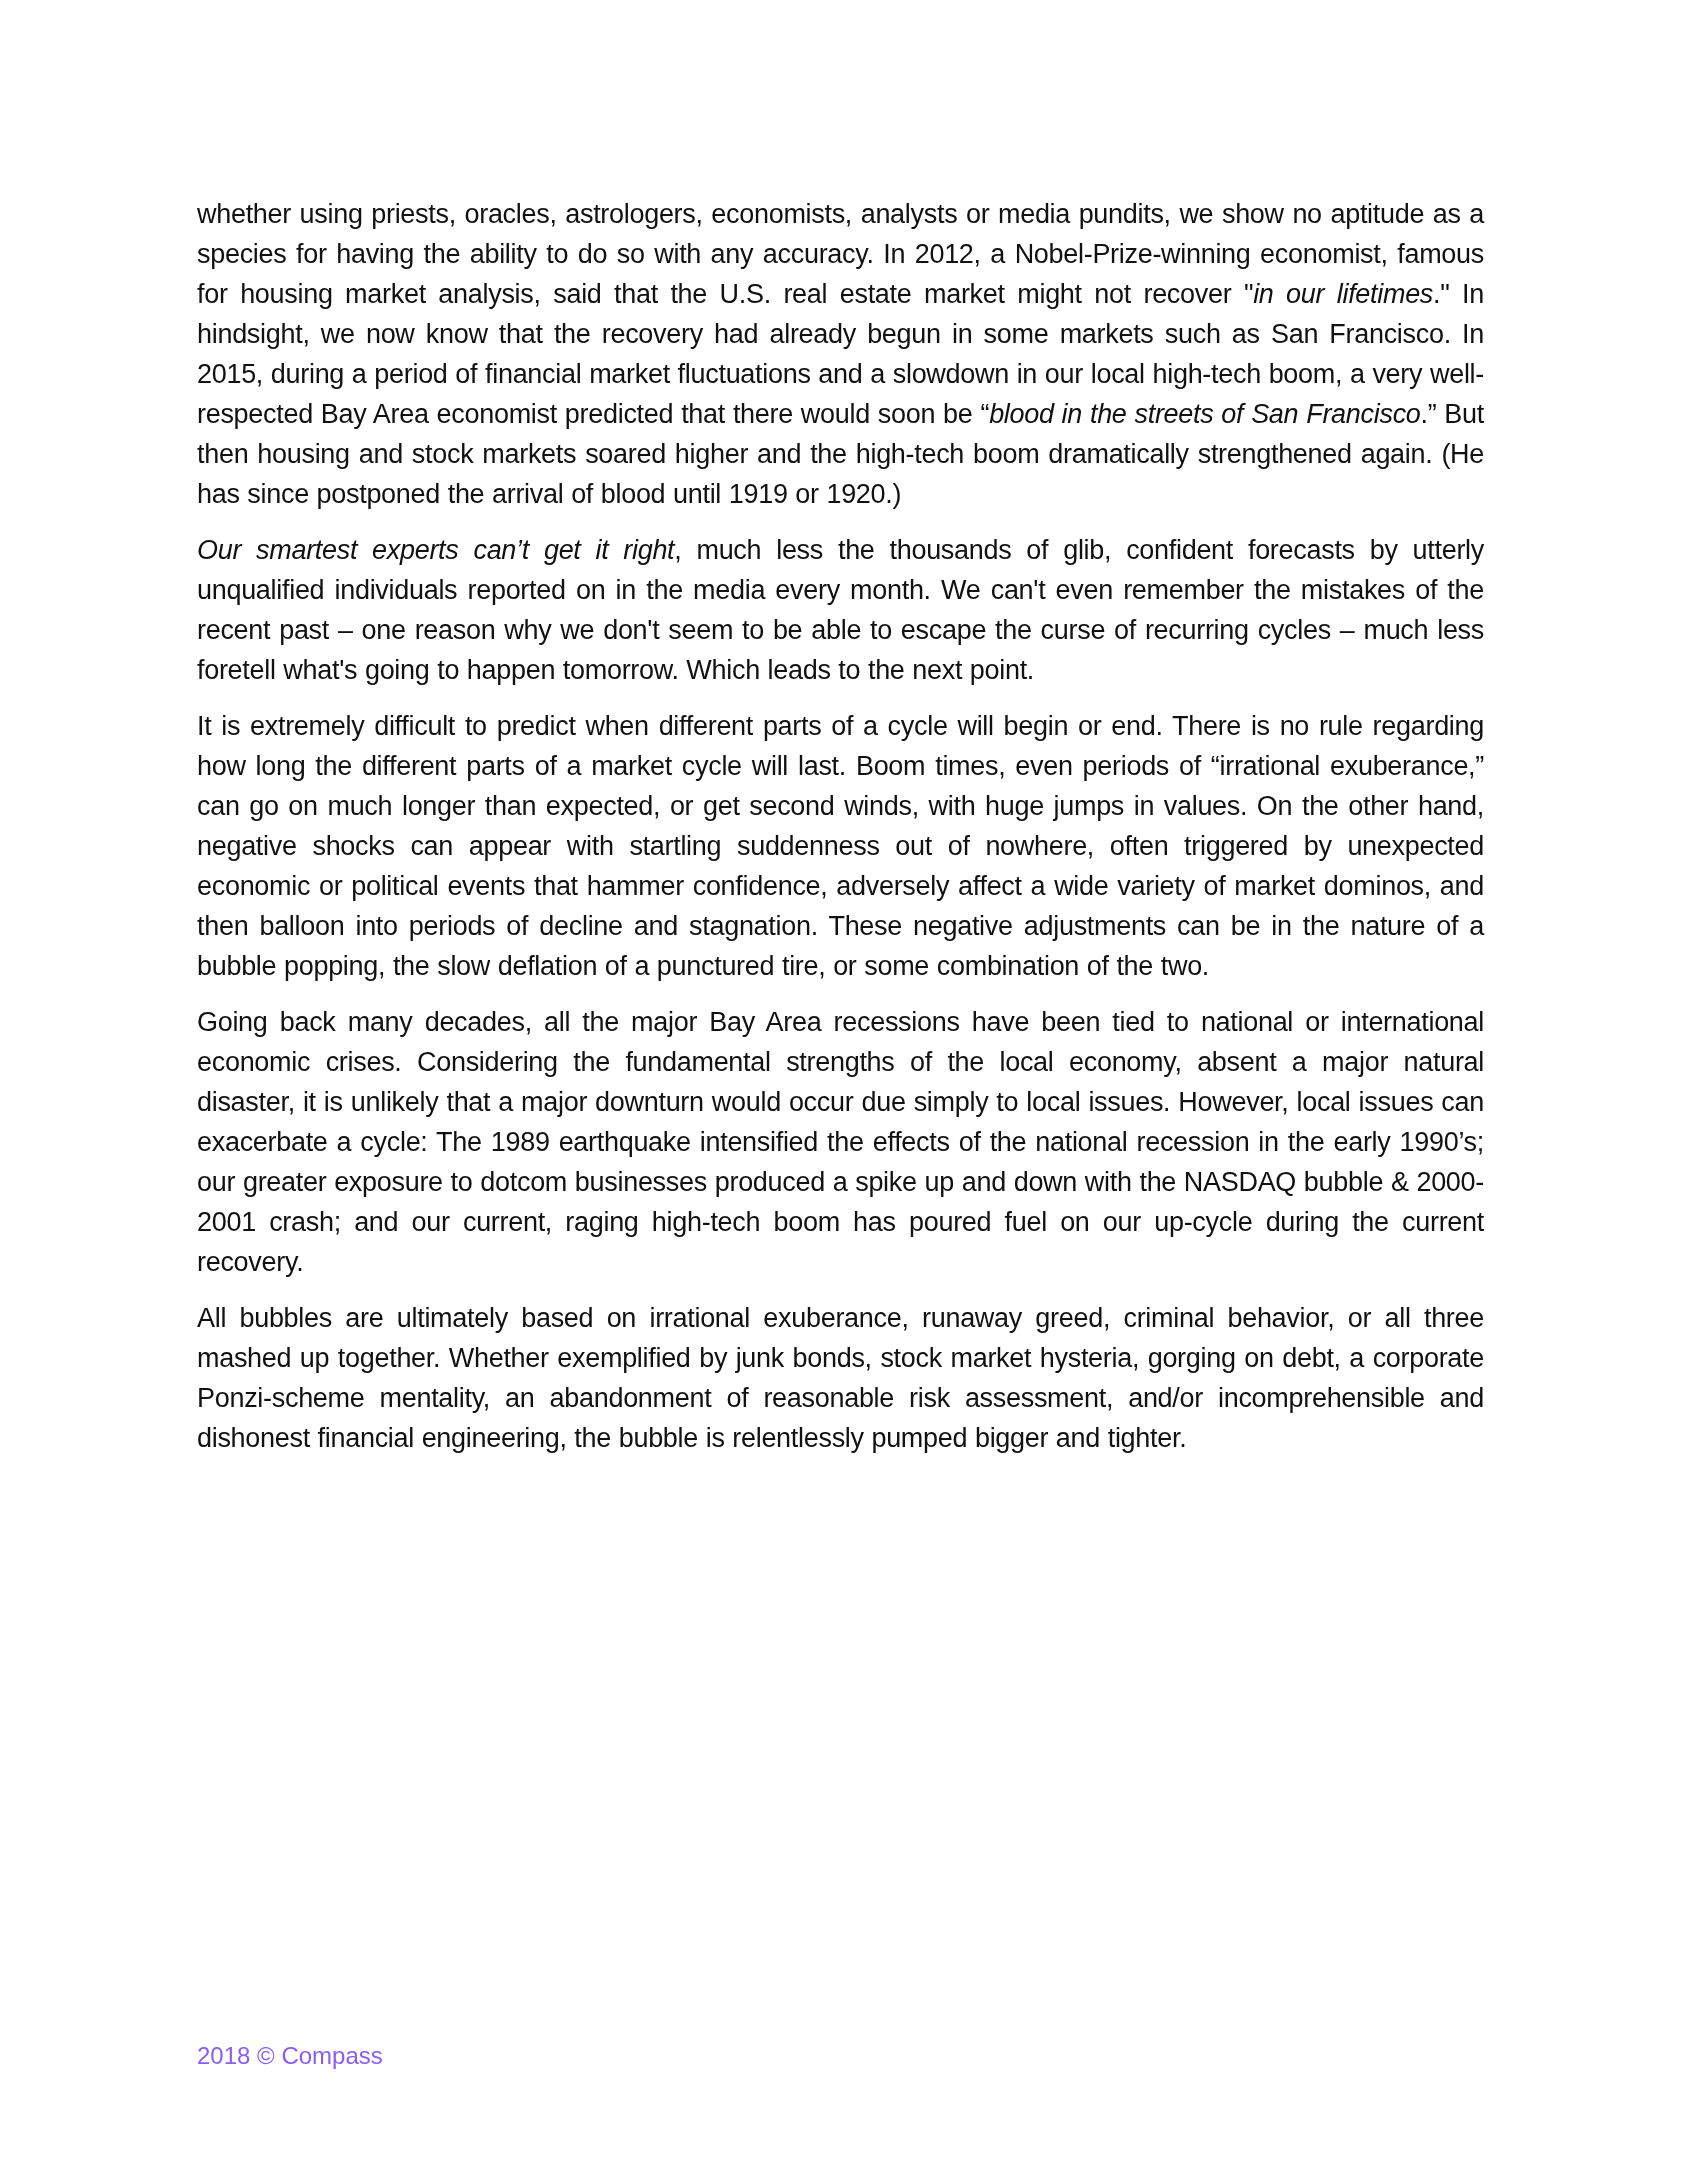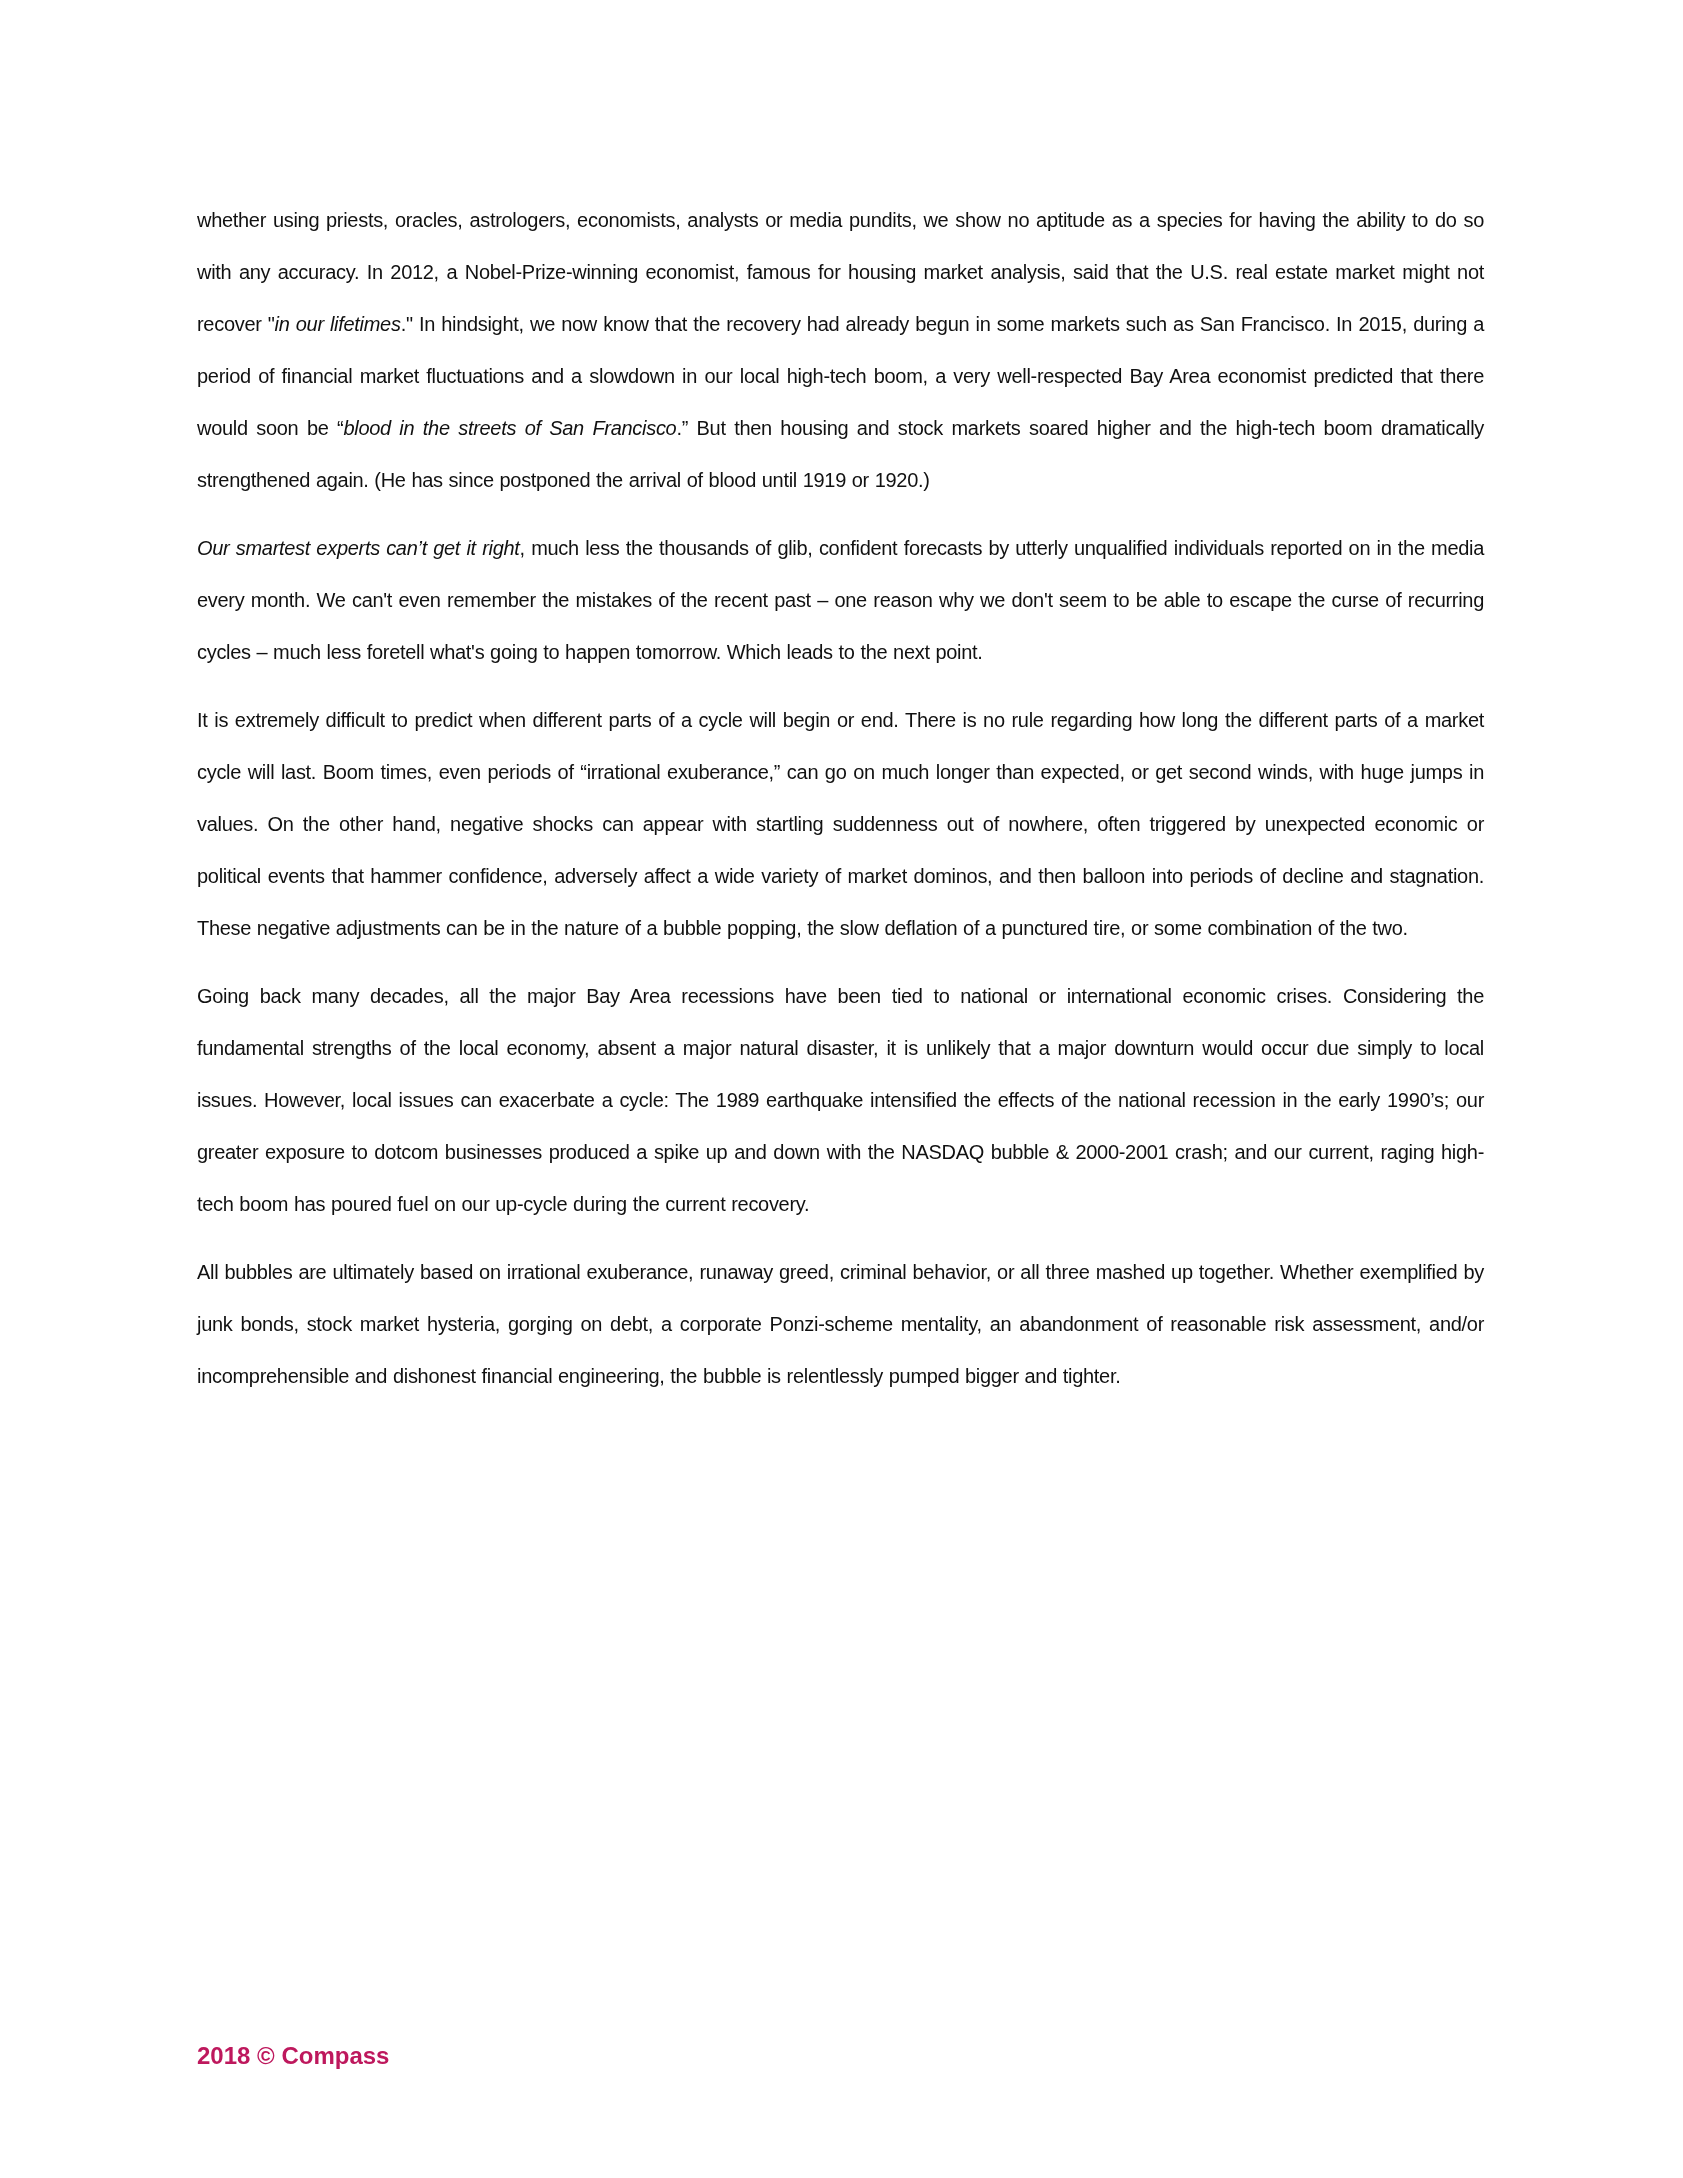--- a/index.html
+++ b/index.html
@@ -1,33 +1,33 @@
 <!DOCTYPE html>
 <html><head>
 <meta charset="utf-8">
 <style>
   html, body { margin:0; padding:0; background:#ffffff; }
   body { width:1683px; height:2178px; position:relative; overflow:hidden; }
   .page { position:absolute; left:197px; top:194px; width:1287px; }
   .para {
     font-family: "Liberation Sans", sans-serif;
-    font-size: 20px;
-    line-height: 52px;
+    font-size: 27px;
+    line-height: 40px;
     color:#111;
     text-align: justify;
     margin:0 0 16px 0;
     letter-spacing: -0.3px;
     word-spacing: 0.5px;
   }
   .para .b { font-weight:normal; }
   .para .i { font-style:italic; }
   .footer {
     position:absolute; left:197px; top:2042px;
     font-family: "Liberation Sans", sans-serif;
-    font-size: 24px; color:#be185d;font-weight:bold;
+    font-size: 24px; color:#8b5cf6;
   }
 </style>
 </head>
 <body>
 
 <div class="page">
   <p class="para">
     <span>whether using priests, oracles, astrologers, economists, analysts or media pundits, we show no aptitude as a species for having the ability to do so with any accuracy. In 2012, a Nobel-Prize-winning economist, famous for housing market analysis, said that the U.S. real estate market might not recover "</span><span class="i">in our lifetimes</span><span>." In hindsight, we now know that the recovery had already begun in some markets such as San Francisco. In 2015, during a period of financial market fluctuations and a slowdown in our local high-tech boom, a very well-respected Bay Area economist predicted that there would soon be “</span><span class="i">blood in the streets of San Francisco</span><span>.” But then housing and stock markets soared higher and the high-tech boom dramatically strengthened again. (He has since postponed the arrival of blood until 1919 or 1920.)</span>
   </p>
   <p class="para">

